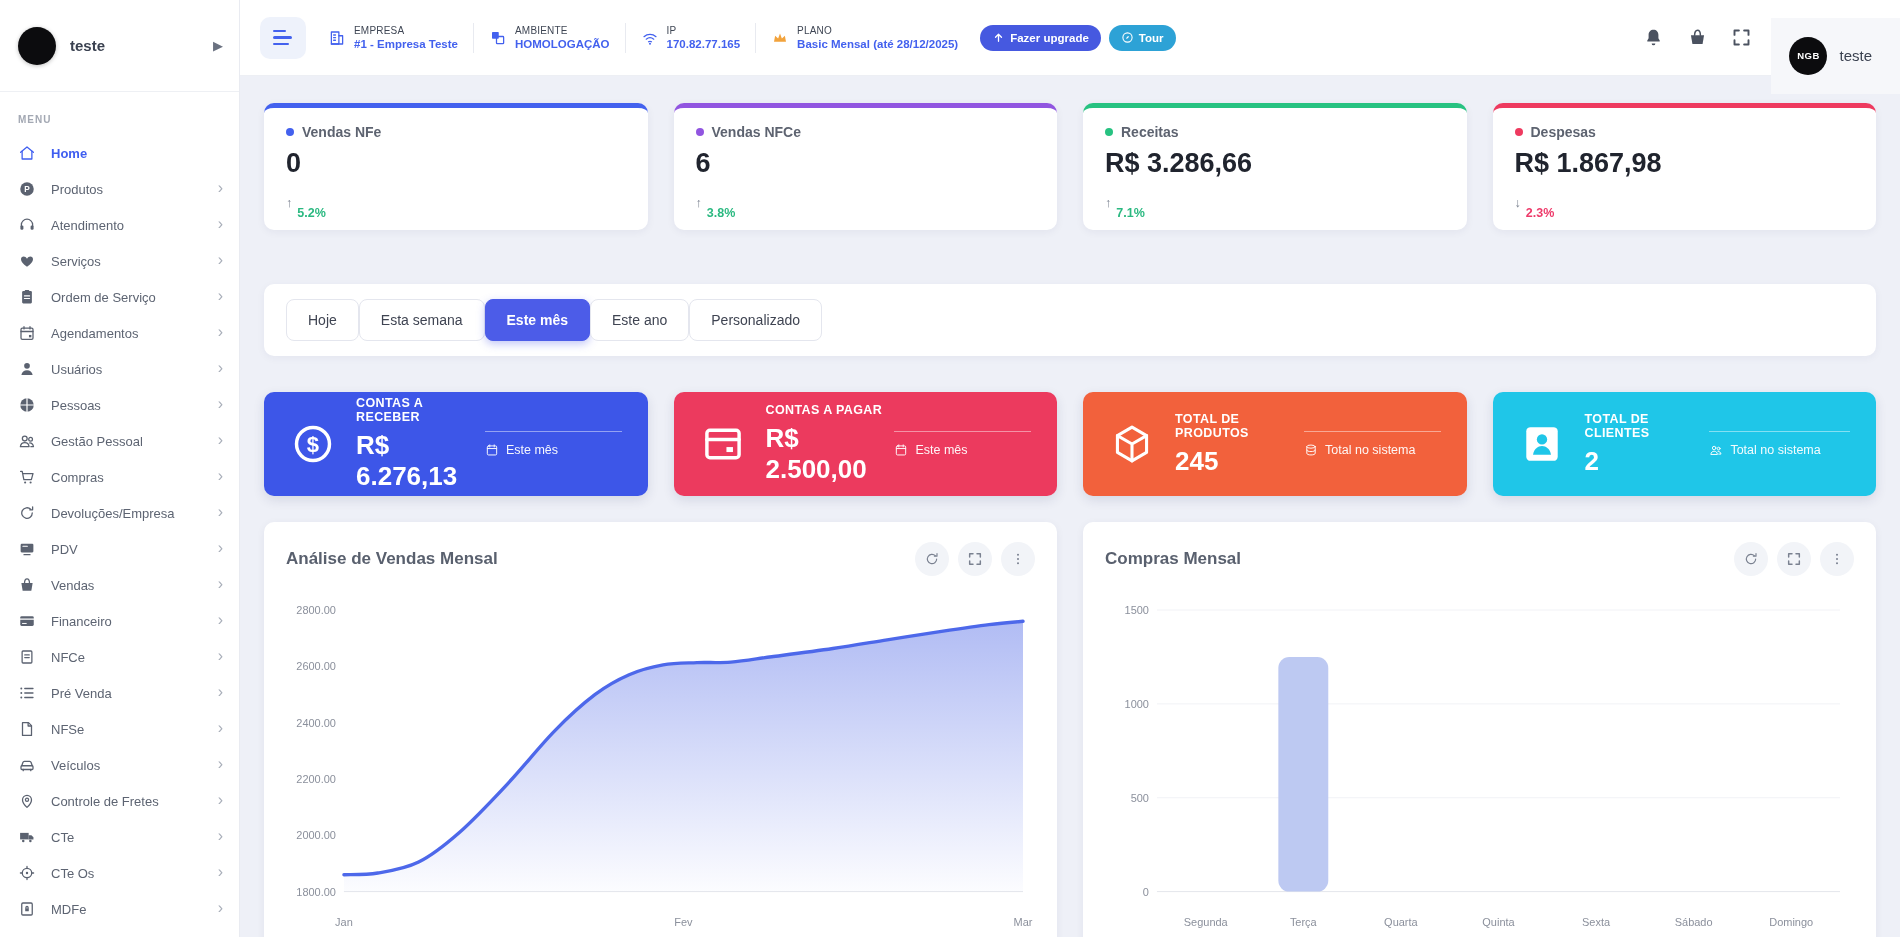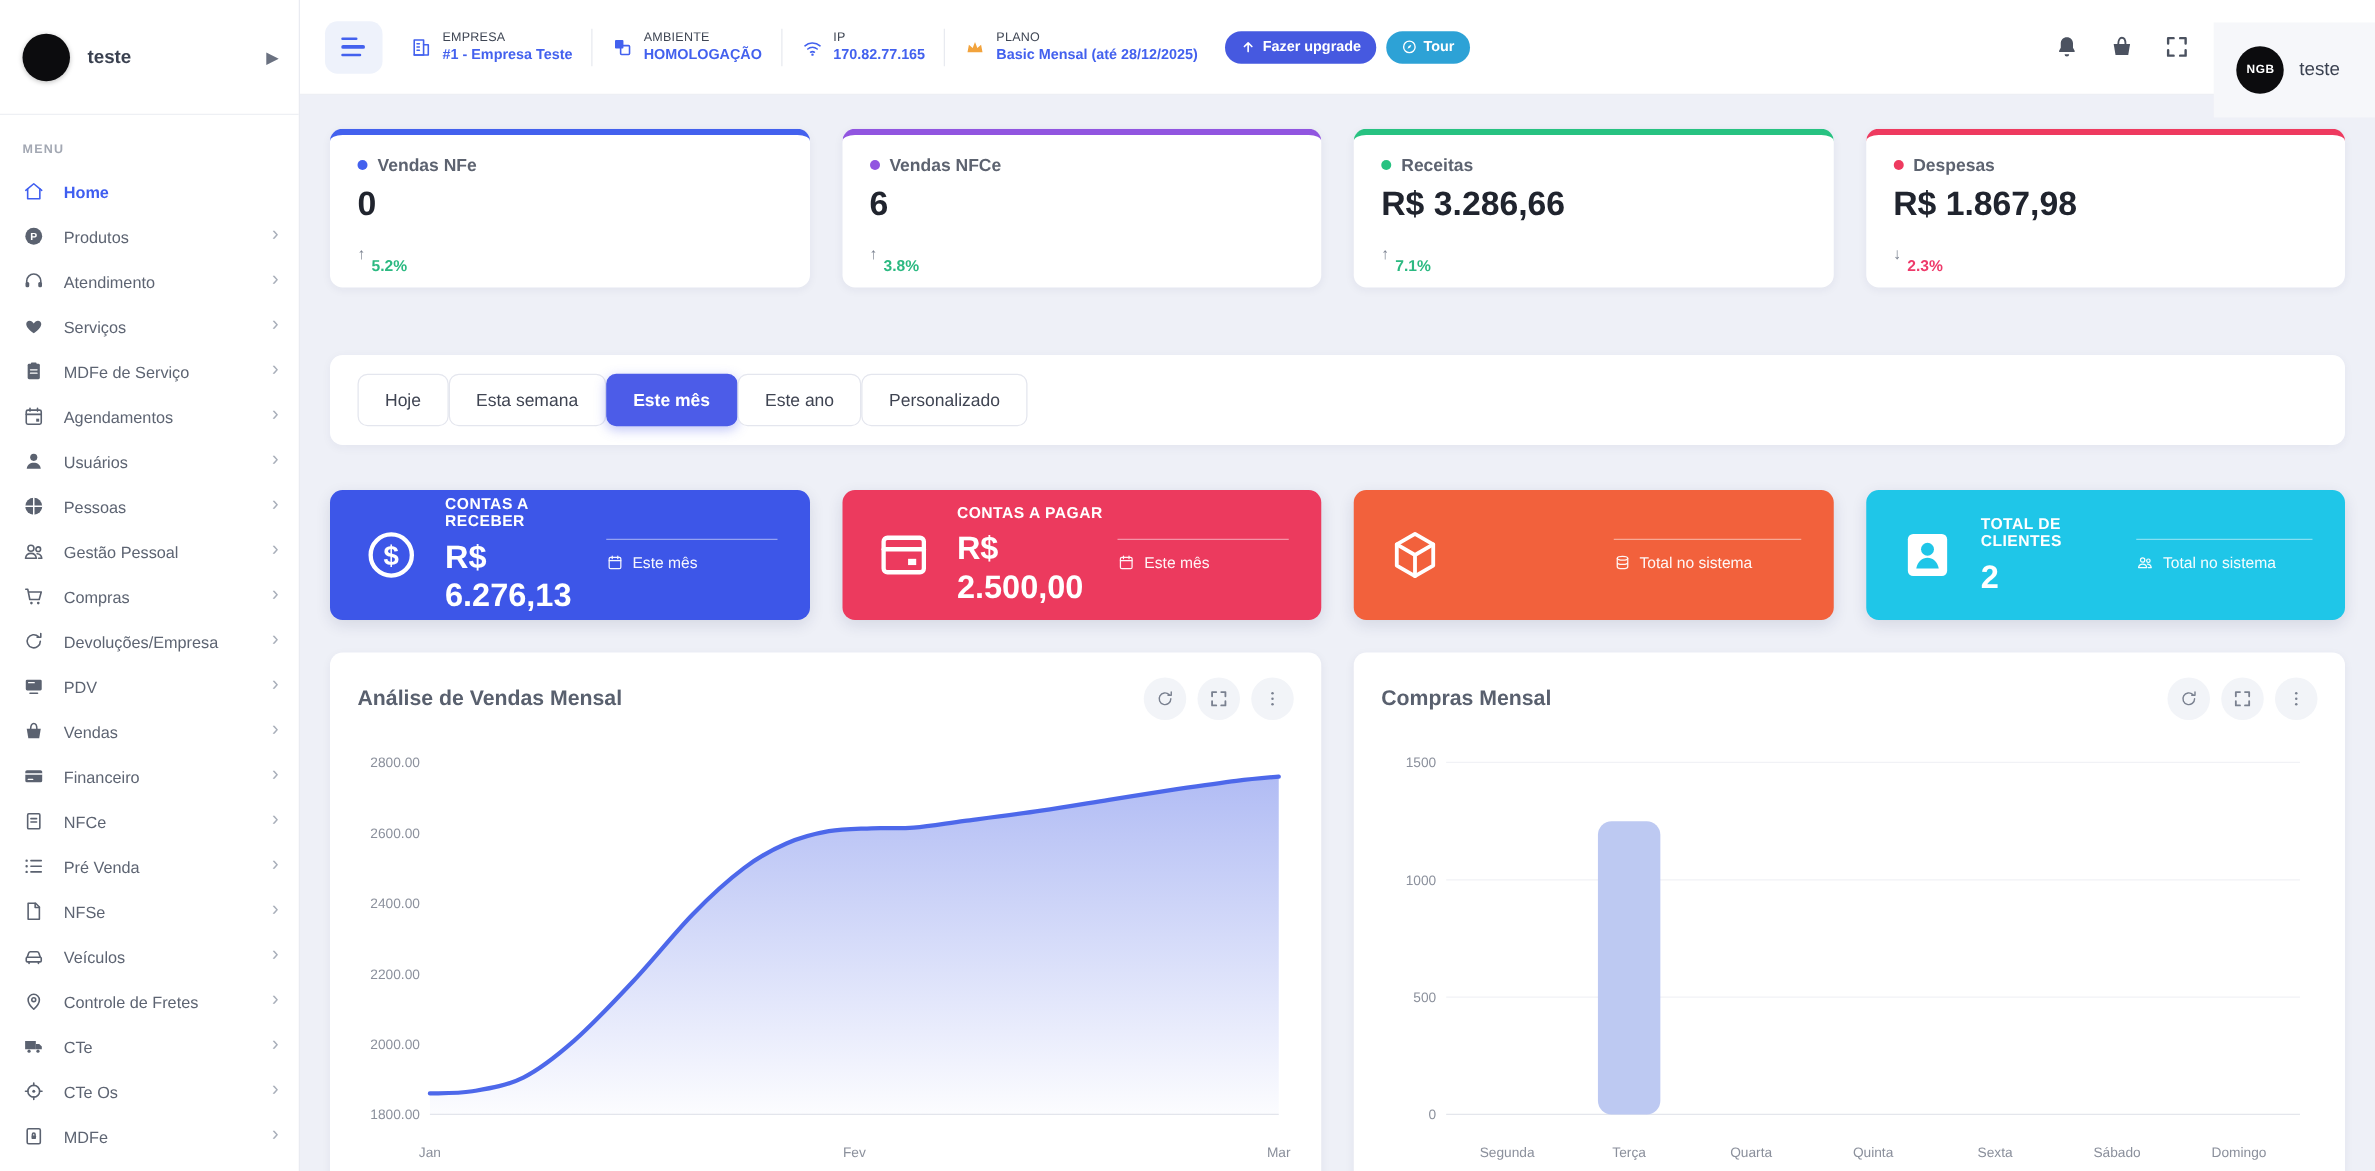--- a/index.html
+++ b/index.html
@@ -165,21 +165,21 @@
         <span class="mi-chev">›</span>
       </div>
       <div class="menu-item">
         <span class="mi-icon">
           <svg viewBox="0 0 24 24" fill="none" stroke="currentColor" stroke-width="1.7" stroke-linecap="round" stroke-linejoin="round">
             <rect x="5.5" y="4" width="13" height="16.5" rx="1.5" fill="currentColor" stroke="none"></rect>
             <rect x="9" y="2.6" width="6" height="2.6" rx="0.9" fill="currentColor" stroke="none"></rect>
             <path d="M8.5 10.5h7M8.5 14h7" stroke="#fff" stroke-width="1.4"></path>
           </svg>
         </span>
-        <span class="mi-label">MDFe de Serviço</span>
+        <span class="mi-label">Ordem de Serviço</span>
         <span class="mi-chev">›</span>
       </div>
       <div class="menu-item">
         <span class="mi-icon">
           <svg viewBox="0 0 24 24" fill="none" stroke="currentColor" stroke-width="1.7" stroke-linecap="round" stroke-linejoin="round">
             <rect x="4" y="5.5" width="16" height="15" rx="1.8"></rect>
             <path d="M4 10h16M8 3.5v3M16 3.5v3"></path>
             <rect x="14.6" y="14.6" width="3.2" height="3.2" fill="currentColor" stroke="none"></rect>
           </svg>
         </span>
@@ -571,20 +571,24 @@
           </div>
         </div>
       </div>
       <div class="stat-card" style="background: rgb(242, 97, 60); --card: #f2613c;">
         <span class="stat-icon">
           <svg viewBox="0 0 24 24" fill="none" stroke="currentColor" stroke-width="1.7" stroke-linecap="round" stroke-linejoin="round">
             <path d="M12 3.2l7.6 4.4v8.8L12 20.8l-7.6-4.4V7.6z" stroke-width="1.6"></path>
             <path d="M12 12l7.6-4.4M12 12L4.4 7.6M12 12v8.8" stroke-width="1.6"></path>
           </svg>
         </span>
+        <div class="stat-mid">
+          <div class="stat-title">TOTAL DE PRODUTOS</div>
+          <div class="stat-value">245</div>
+        </div>
         <div class="stat-side">
           <div class="stat-divider"></div>
           <div class="stat-note">
             <span class="note-icon">
               <svg viewBox="0 0 24 24" fill="none" stroke="currentColor" stroke-width="1.7" stroke-linecap="round" stroke-linejoin="round">
                 <ellipse cx="12" cy="6.2" rx="7.2" ry="2.7"></ellipse>
                 <path d="M4.8 6.2v5.8c0 1.5 3.2 2.7 7.2 2.7s7.2-1.2 7.2-2.7V6.2M4.8 12v5.8c0 1.5 3.2 2.7 7.2 2.7s7.2-1.2 7.2-2.7V12"></path>
               </svg>
             </span>
             <span>Total no sistema</span>

